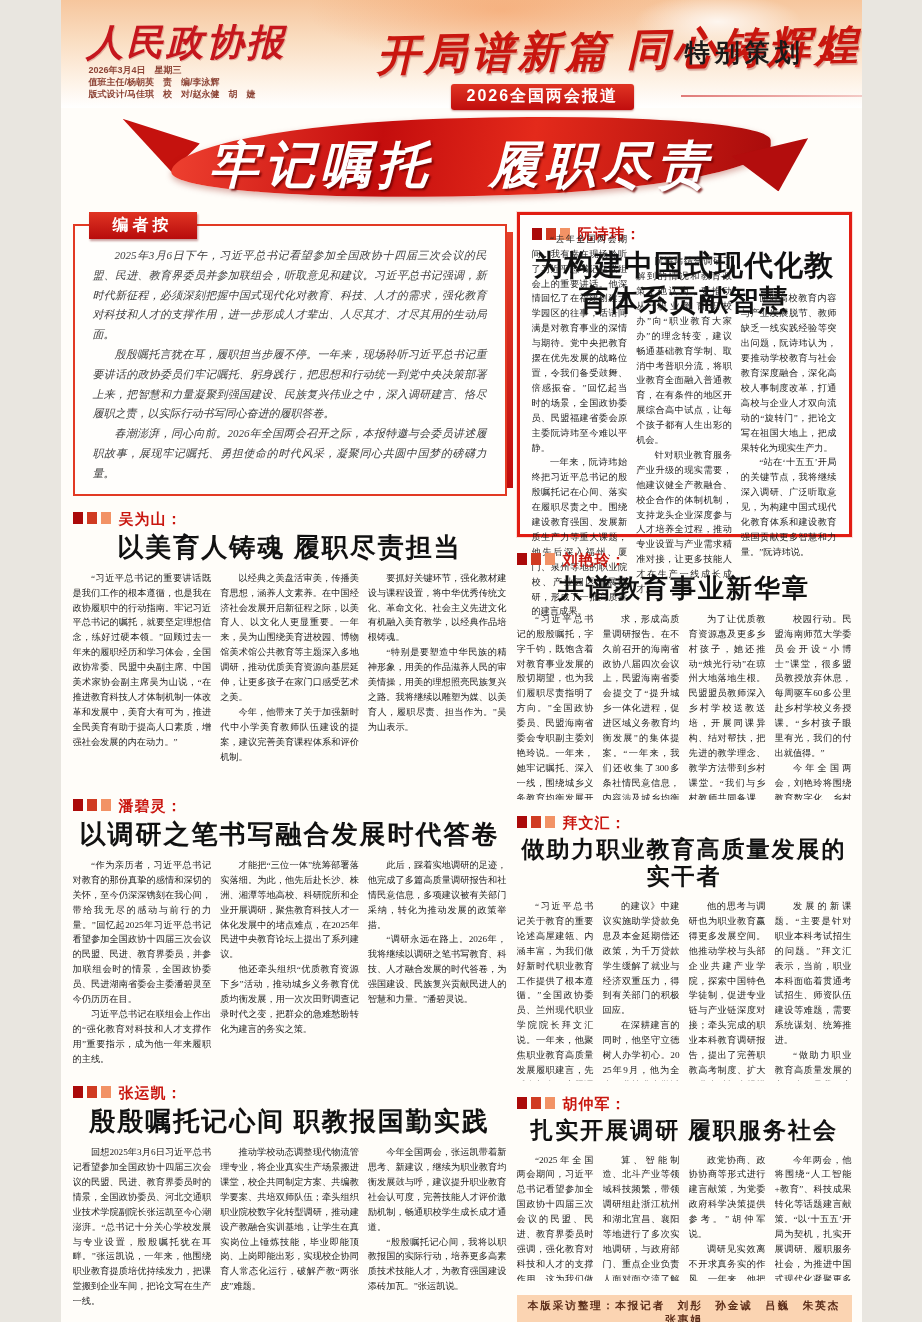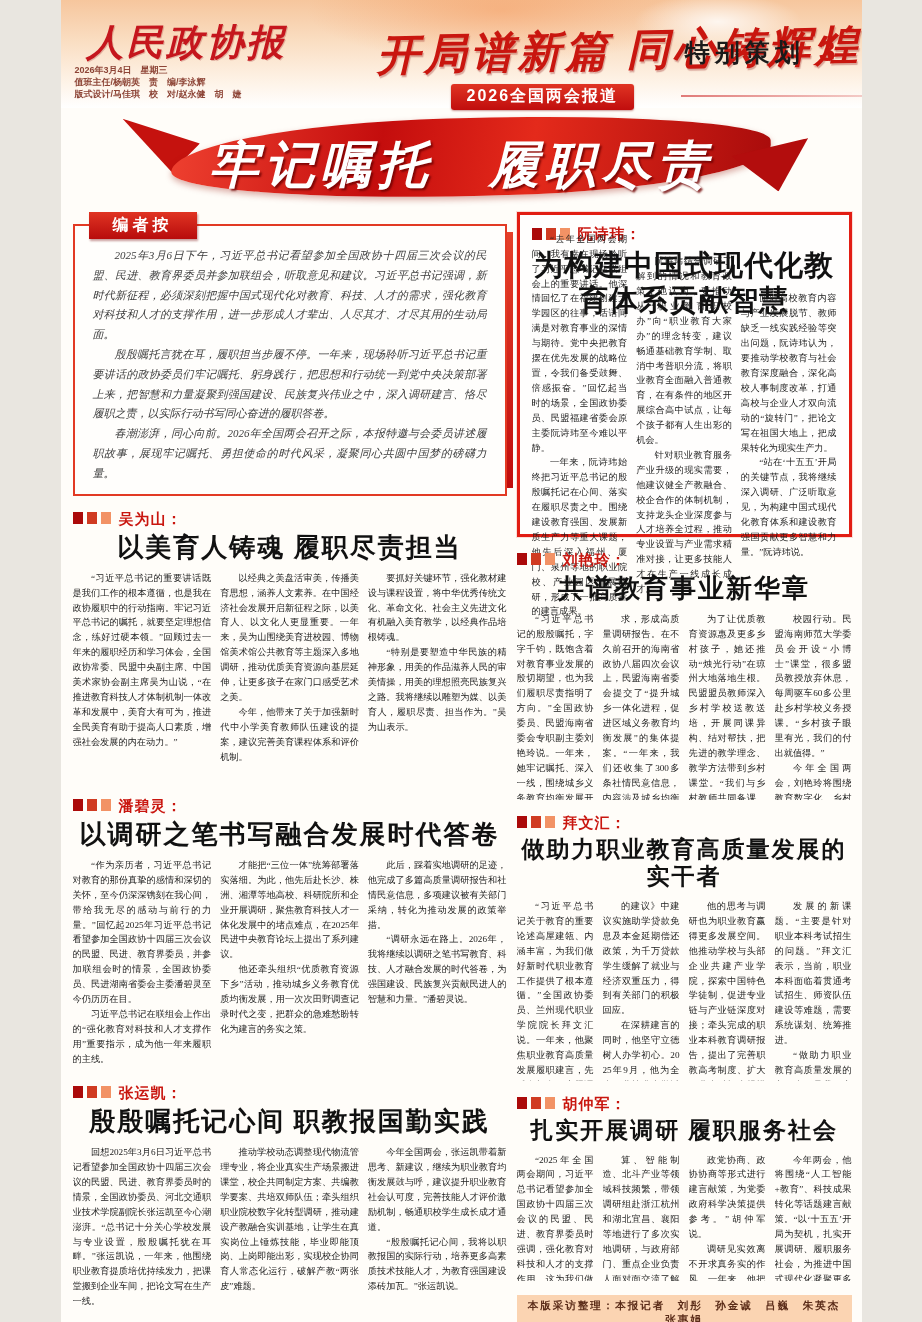--- a/index.html
+++ b/index.html
@@ -16,21 +16,21 @@
     background:
       radial-gradient(120px 40px at 82% 20%, rgba(255,255,255,.8), rgba(255,255,255,0) 70%),
       radial-gradient(260px 70px at 55% 10%, rgba(244,130,60,.35), rgba(244,130,60,0) 75%),
       linear-gradient(180deg,#f6c69d 0%, #fadfc4 40%, #fef4e9 78%, #ffffff 100%);
   }
   .masthead {
     position:absolute; left:26px; top:18px;
     font-size:37px; font-weight:bold; font-style:italic;
     color:#c5161d; letter-spacing:3px; text-shadow:1px 1px 0 rgba(150,20,20,.25);
   }
-  .mast-info { position:absolute; left:14px; top:64px; font-family:"Liberation Sans",sans-serif;
+  .mast-info { position:absolute; left:28px; top:64px; font-family:"Liberation Sans",sans-serif;
     font-size:9px; line-height:12px; color:#8d4436; font-weight:bold; }
   .slogan {
     position:absolute; left:278px; top:22px; width:560px; text-align:center;
     font-size:43px; font-weight:bold; font-style:italic; color:#c9160f;
     letter-spacing:4px; transform:rotate(-1.2deg);
     text-shadow:1px 2px 1px rgba(140,10,10,.3);
     white-space:nowrap;
   }
   .section-flag { position:absolute; right:26px; top:34px; white-space:nowrap; }
   .section-flag .lbl { font-family:"Liberation Sans",sans-serif; font-weight:bold; font-size:25px; color:#1a1a1a; letter-spacing:5px;}

